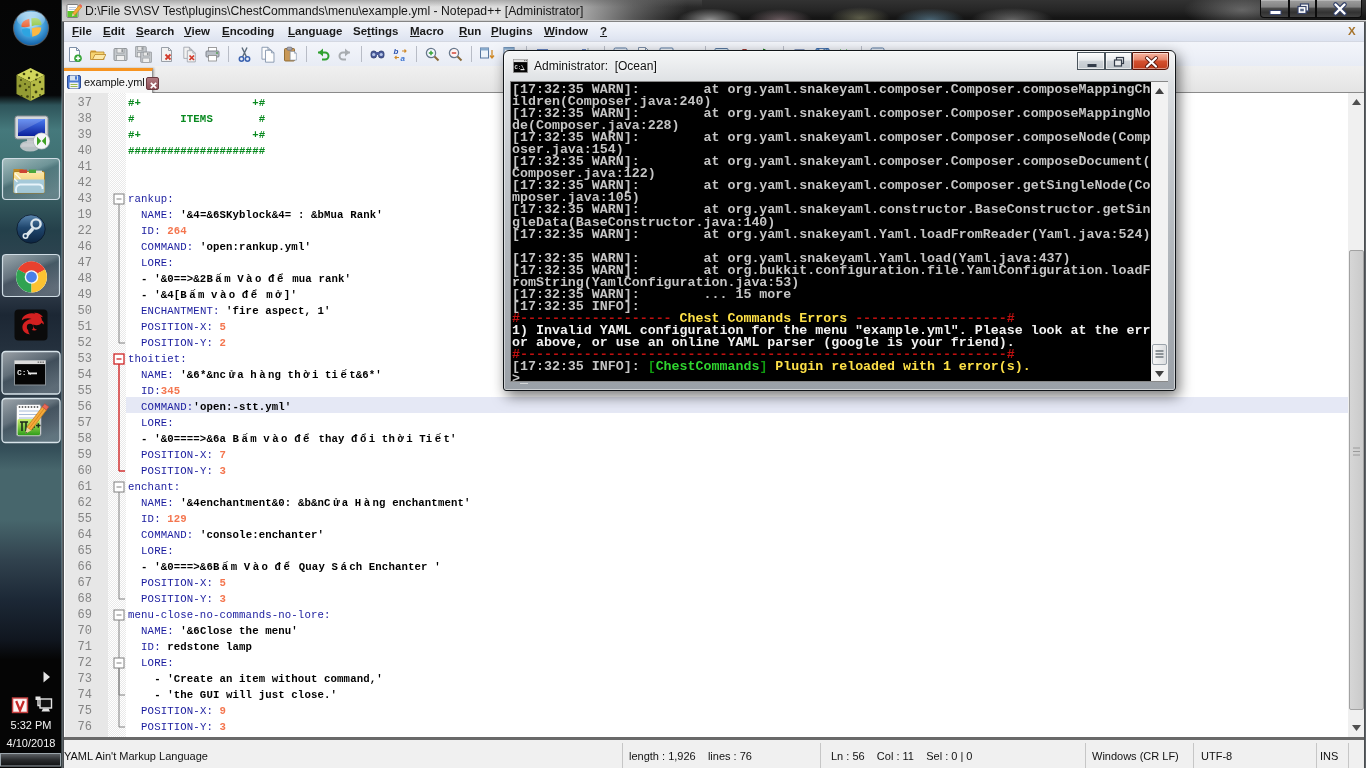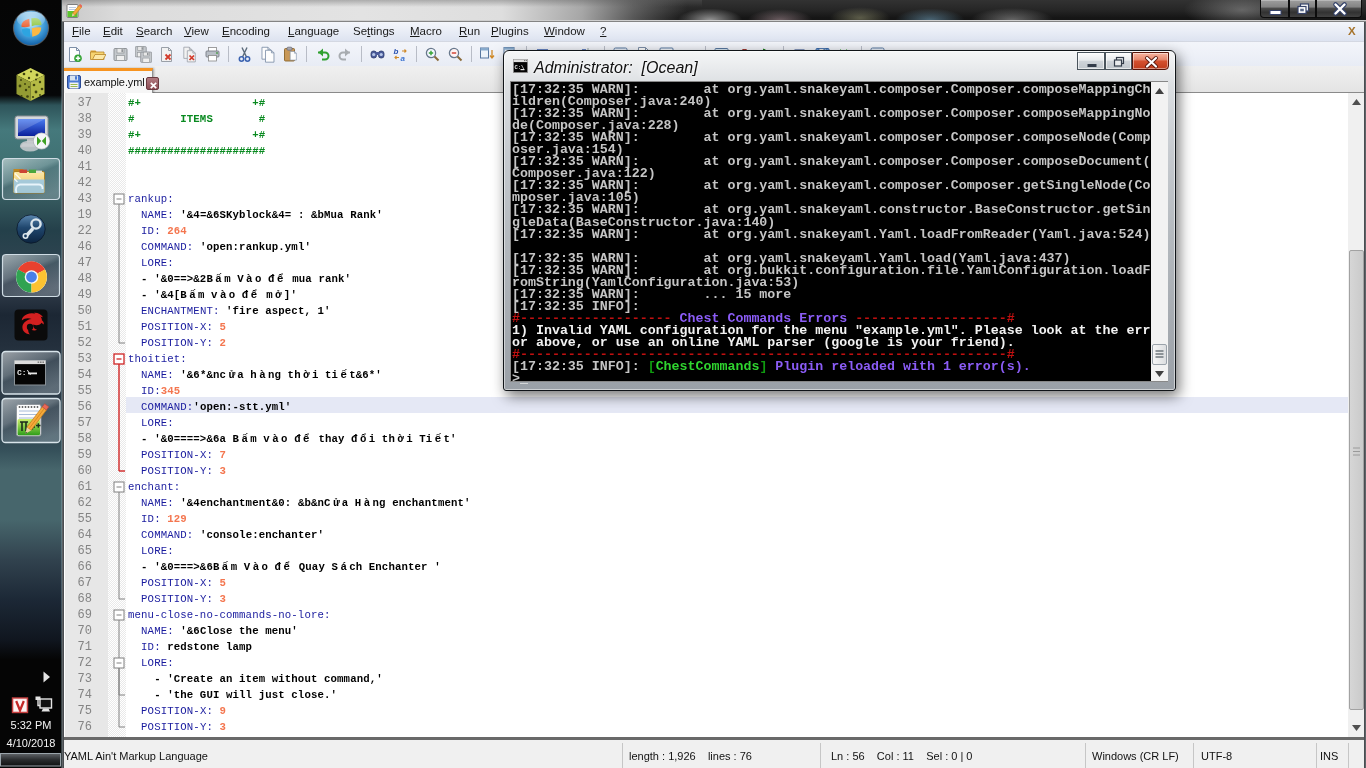--- a/index.html
+++ b/index.html
@@ -36,21 +36,21 @@
     linear-gradient(90deg,#c8c8c8 0,#dcdcdc 60px,#e3e3e3 300px,#dedede 440px,
       rgba(185,185,185,0.88) 520px, rgba(140,140,140,0.55) 572px, rgba(40,40,40,0) 625px); }
 #tbedge { position:absolute; left:0; top:20px; width:1304px; height:2px;
   background:linear-gradient(180deg,#cfcfcf 0,#cfcfcf 1px,#3a3a3a 2px); }
 #titletext { position:absolute; left:23px; top:4px; font-size:12.2px; color:#161616;
   white-space:nowrap; }
 #menubar { position:absolute; left:0; top:22px; width:1304px; height:20px;
   background:linear-gradient(180deg,#f4f6fb 0%,#e9edf6 50%,#dde3f0 100%);
   border-bottom:1px solid #d4d8e2;
   font-size:11.5px; color:#1a1a1a; }
-#menubar span.mi { position:absolute; top:3px; }
+#menubar span.mi { position:absolute; top:3px;font-weight:bold; }
 #menubar u { text-decoration:underline; }
 #toolbar { position:absolute; left:0; top:42px; width:1304px; height:24px;
   background:linear-gradient(180deg,#f3f5fa 0%,#e8ecf5 100%); }
 .tbi { position:absolute; top:4px; width:17px; height:17px; }
 .tbsep { position:absolute; top:4px; width:1px; height:16px; background:#b8bcc6; }
 #tabbar { position:absolute; left:0; top:66px; width:1304px; height:27px;
   background:linear-gradient(180deg,#f0f0f0 0%,#e4e4e4 100%);
   border-bottom:1px solid #8a8a8a; }
 #tab1 { position:absolute; left:1px; top:2px; width:90px; height:25px;
   background:#f6f6f6; border:1px solid #909090; border-bottom:none;
@@ -80,29 +80,29 @@
 #statusbar span { position:absolute; top:10px; white-space:nowrap; }
 #statusbar .sep { position:absolute; top:3px; width:1px; height:25px; background:#c6c6c6; }
 
 
 #cmd { position:absolute; left:503px; top:50px; width:673px; height:341px; z-index:50;
   border-radius:6px 6px 3px 3px;
   background:linear-gradient(180deg,#f5f6f7 0%,#dcdfe2 10%,#c6cacf 30%,#b4b9be 55%,#a6abb1 80%,#9aa0a7 100%);
   border:1px solid #101418;
   box-shadow:0 0 0 1px rgba(255,255,255,0.5) inset, 3px 5px 14px rgba(0,0,0,0.55); }
 #cmdtitle { position:absolute; left:0; top:0; width:673px; height:30px; }
-#cmdtext { position:absolute; left:30px; top:8px; font-size:16px; color:#101010;
-  text-shadow:0 0 3px #fff, 0 0 6px #fff;font-style:italic; }
+#cmdtext { position:absolute; left:30px; top:8px; font-size:12px; color:#101010;
+  text-shadow:0 0 3px #fff, 0 0 6px #fff; }
 #console { position:absolute; left:6px; top:30px; width:658px; height:301px;
   background:#000; border:1px solid #888; }
 #conpre { position:absolute; left:1px; top:2px; font-family:"Liberation Mono", monospace;
   font-weight:bold; font-size:13.3px; line-height:12.04px;
   white-space:pre; color:#c5c5c5; }
 #conpre .w { color:#f2f2f2; }
-#conpre .r { color:#8b5cf6; }
+#conpre .r { color:#fde047; }
 #conpre .dr { color:#c01010; }
 #conpre .g { color:#2fd52f; }
 #conpre .dg { color:#0f9b0f; }
 #cscroll { position:absolute; left:640px; top:0; width:17px; height:299px; background:#f2f2f2; }
 
 .wbtn { position:absolute; top:0; height:18px;
   background:linear-gradient(180deg,#9e9e9e 0%,#848484 40%,#4a4a4a 50%,#323232 72%,#424242 100%);
   border:1px solid #0c0c0c; border-top:none; box-shadow:inset 0 1px 0 rgba(255,255,255,0.28); }
 .cbtn { position:absolute; top:1px; height:18px;
   background:linear-gradient(180deg,#fdfdfd,#e7eaec 45%,#ced3d8 52%,#c0c6cc);
@@ -296,20 +296,21 @@
 <text x="31" y="729" text-anchor="middle" font-family="Liberation Sans" font-size="11" fill="#f4f4f4">5:32 PM</text>
 <text x="31" y="746.5" text-anchor="middle" font-family="Liberation Sans" font-size="11" fill="#f4f4f4">4/10/2018</text>
 <rect x="0.5" y="753.5" width="60" height="12.5" fill="url(#sdg)" stroke="#9aa4aa" stroke-width="1"></rect>
 </svg></div>
 
 <div id="npp">
   <div id="titlebar">
         <div class="glow"></div>
         <div id="tblight"></div>
         <div id="tbedge"></div>
+    <div id="titletext">D:\File SV\SV Test\plugins\ChestCommands\menu\example.yml - Notepad++ [Administrator]</div>
 <svg class="abs" style="left:4px;top:3px" width="16" height="16" viewBox="0 0 16 16">
  <rect x="1" y="1.5" width="11" height="13" rx="1" fill="#fdfdfd" stroke="#666" stroke-width="0.8"></rect>
  <rect x="1.5" y="8" width="10" height="6" fill="#5cc42e"></rect>
  <g stroke="#a8bcd8" stroke-width="0.8">
             <line x1="3" y1="4.5" x2="10" y2="4.5"></line>
             <line x1="3" y1="6.5" x2="10" y2="6.5"></line>
           </g>
  <g transform="rotate(40 10 8)">
             <rect x="8.8" y="1" width="3" height="11" fill="#f5a93a" stroke="#b87818" stroke-width="0.5"></rect>
             <polygon points="8.8,12 11.8,12 10.3,14.8" fill="#e8d0a8"></polygon>

